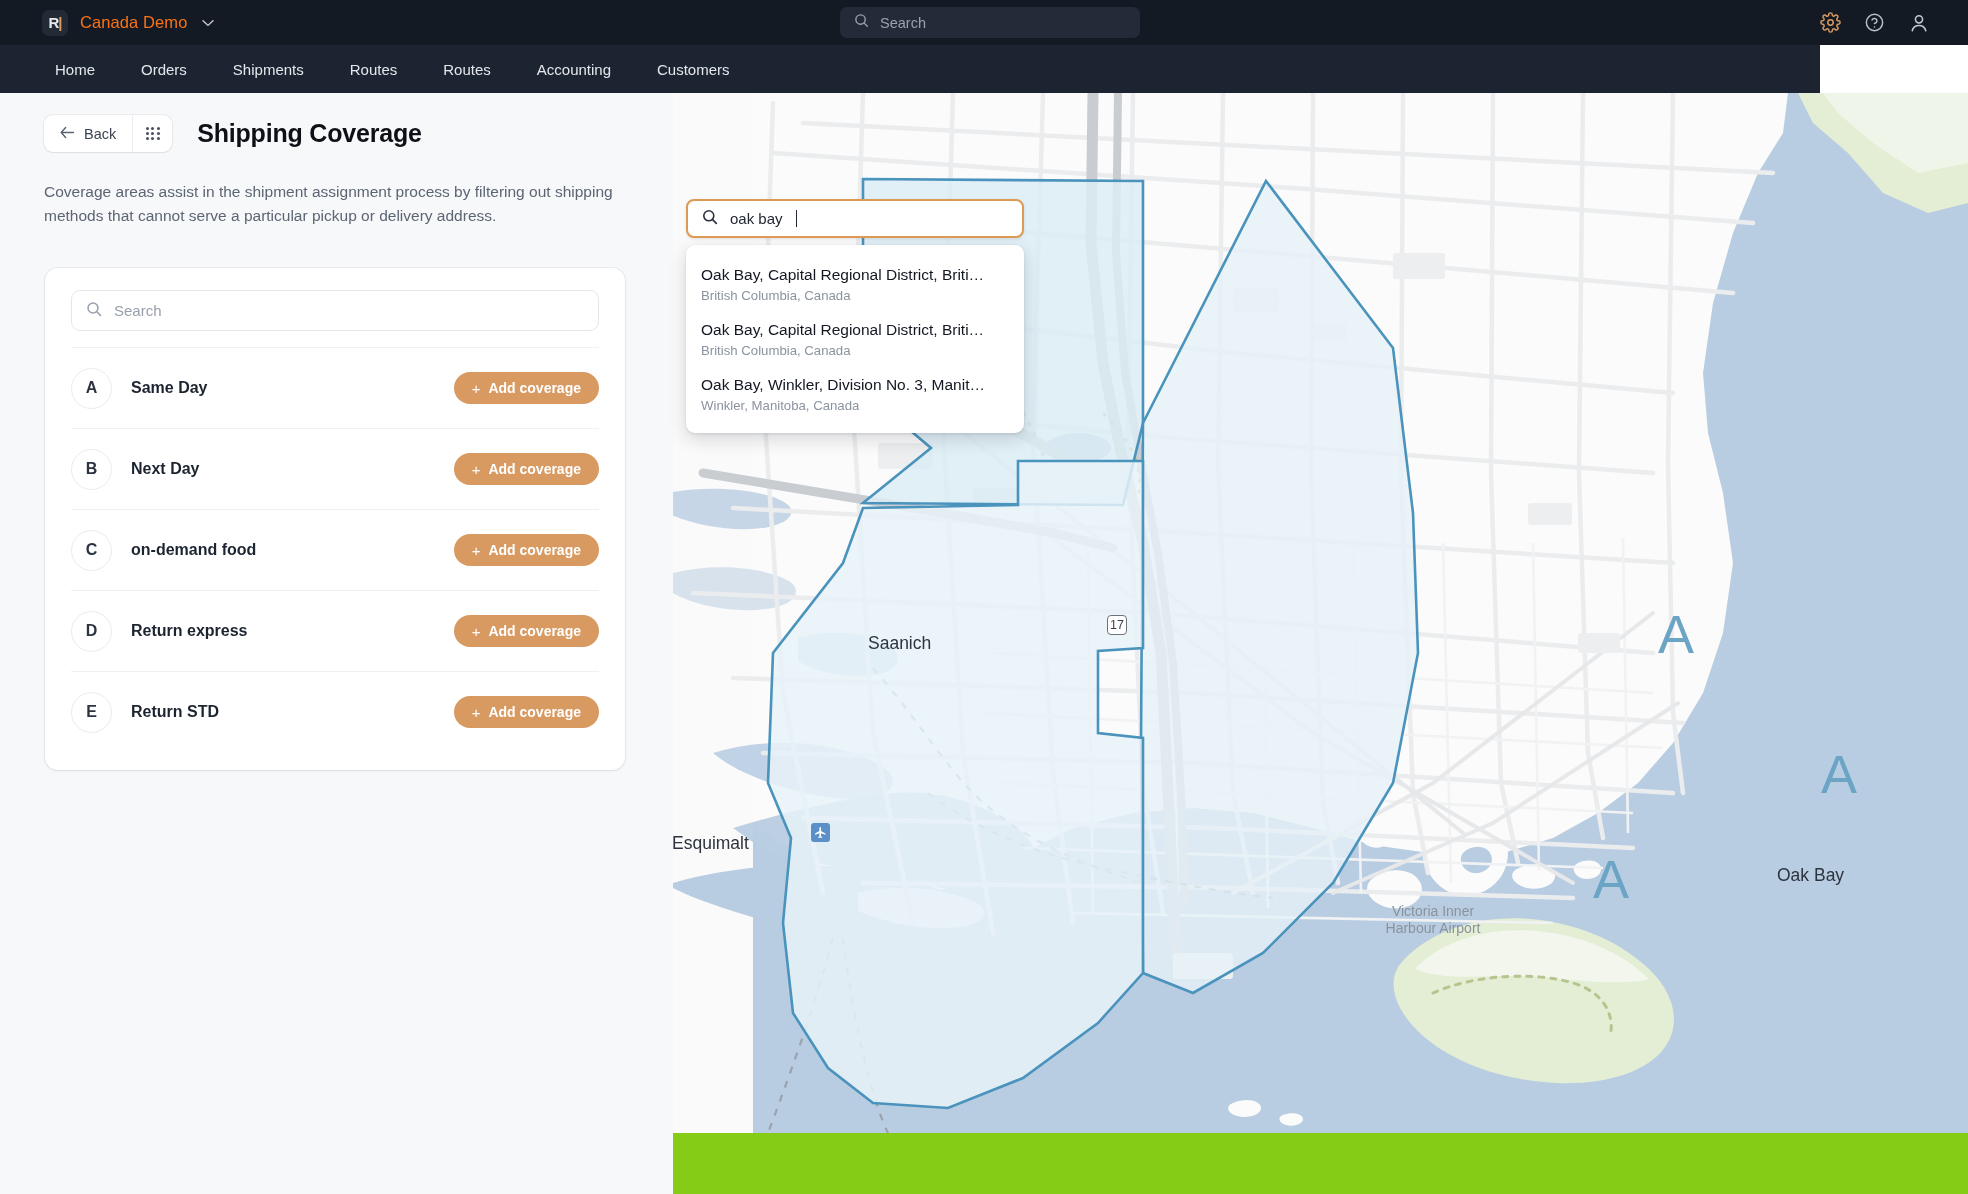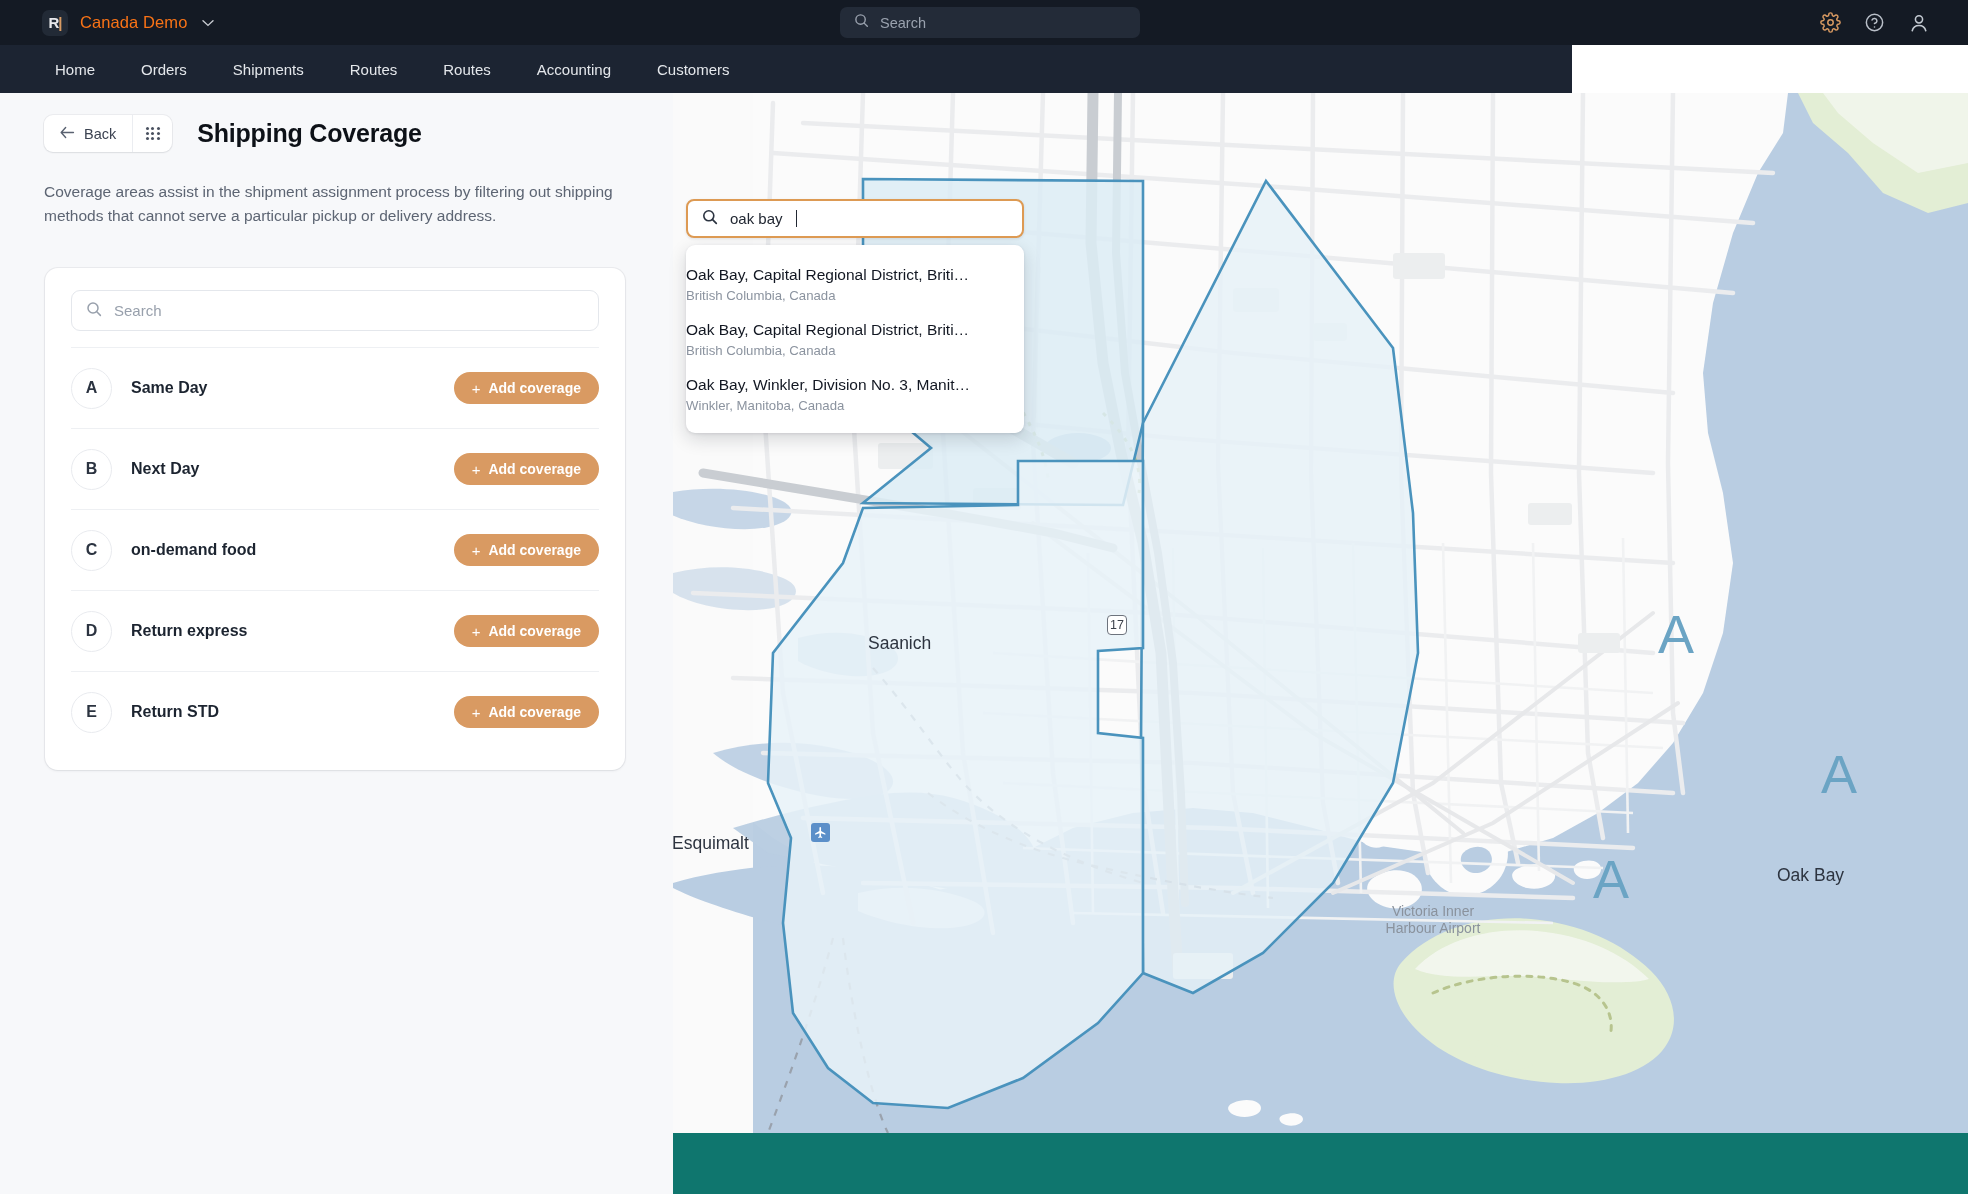--- a/index.html
+++ b/index.html
@@ -31,31 +31,31 @@
     background:#232b38; border-radius:7px; display:flex; align-items:center; padding:0 14px; gap:11px;
   }
   .hsearch svg { flex:0 0 auto; }
   .hsearch-ph { color:#9aa2ae; font-size:14.5px; }
 
   .topicons { position:absolute; right:38px; top:0; height:45px; display:flex; align-items:center; gap:23px; }
   .topicons .ic { display:flex; align-items:center; justify-content:center; cursor:pointer; }
 
   
   .navbar {
-    position:absolute; left:0; top:45px; width:1572px; height:48px;
+    position:absolute; left:0; top:45px; width:1820px; height:48px;
     background:#1c2432; display:flex; align-items:flex-end; padding-left:42px; gap:0;
   }
   .navitem {
     color:#e4e7eb; font-size:15px; padding:0 23px; height:48px;
     display:flex; align-items:center; cursor:pointer; white-space:nowrap;
   }
   .navitem:first-child { padding-left:13px; }
 
   
-  .body { position:absolute; left:0; top:93px; width:1968px; height:1101px; background:#0f766e; }
+  .body { position:absolute; left:0; top:93px; width:1968px; height:1101px; background:#84cc16; }
 
   
   .leftpanel { position:absolute; left:0; top:0; width:673px; height:1101px; background:#f7f8fa; }
 
   .titlerow { display:flex; align-items:center; gap:25px; margin:22px 0 0 44px; }
   .backgrp {
     display:flex; align-items:stretch; background:#fff; border-radius:9px;
     box-shadow:0 1px 2px rgba(16,24,40,.07), 0 0 0 1px rgba(16,24,40,.05);
     overflow:hidden; height:37px;
   }
@@ -136,21 +136,21 @@
   .caret {
     display:inline-block; width:1.5px; height:17px; background:#222833;
     vertical-align:-3px; margin-left:1px;
   }
   .mdrop {
     position:absolute; left:686px; top:152px; width:338px;
     background:#fff; border-radius:9px; padding:12px 0 11px 0;
     box-shadow:0 6px 18px rgba(16,24,40,.16), 0 1px 3px rgba(16,24,40,.10);
     z-index:39;
   }
-  .mdrop-item { padding:9px 0; cursor:pointer; }
+  .mdrop-item { padding:9px 15px; cursor:pointer; }
   .mdrop-main {
     font-size:15.5px; color:#121722; white-space:nowrap; overflow:hidden; text-overflow:ellipsis;
   }
   .mdrop-sub { font-size:13.2px; color:#8b939f; margin-top:4px; }
 </style>
 </head>
 <body>
 
 <div id="app">
 

